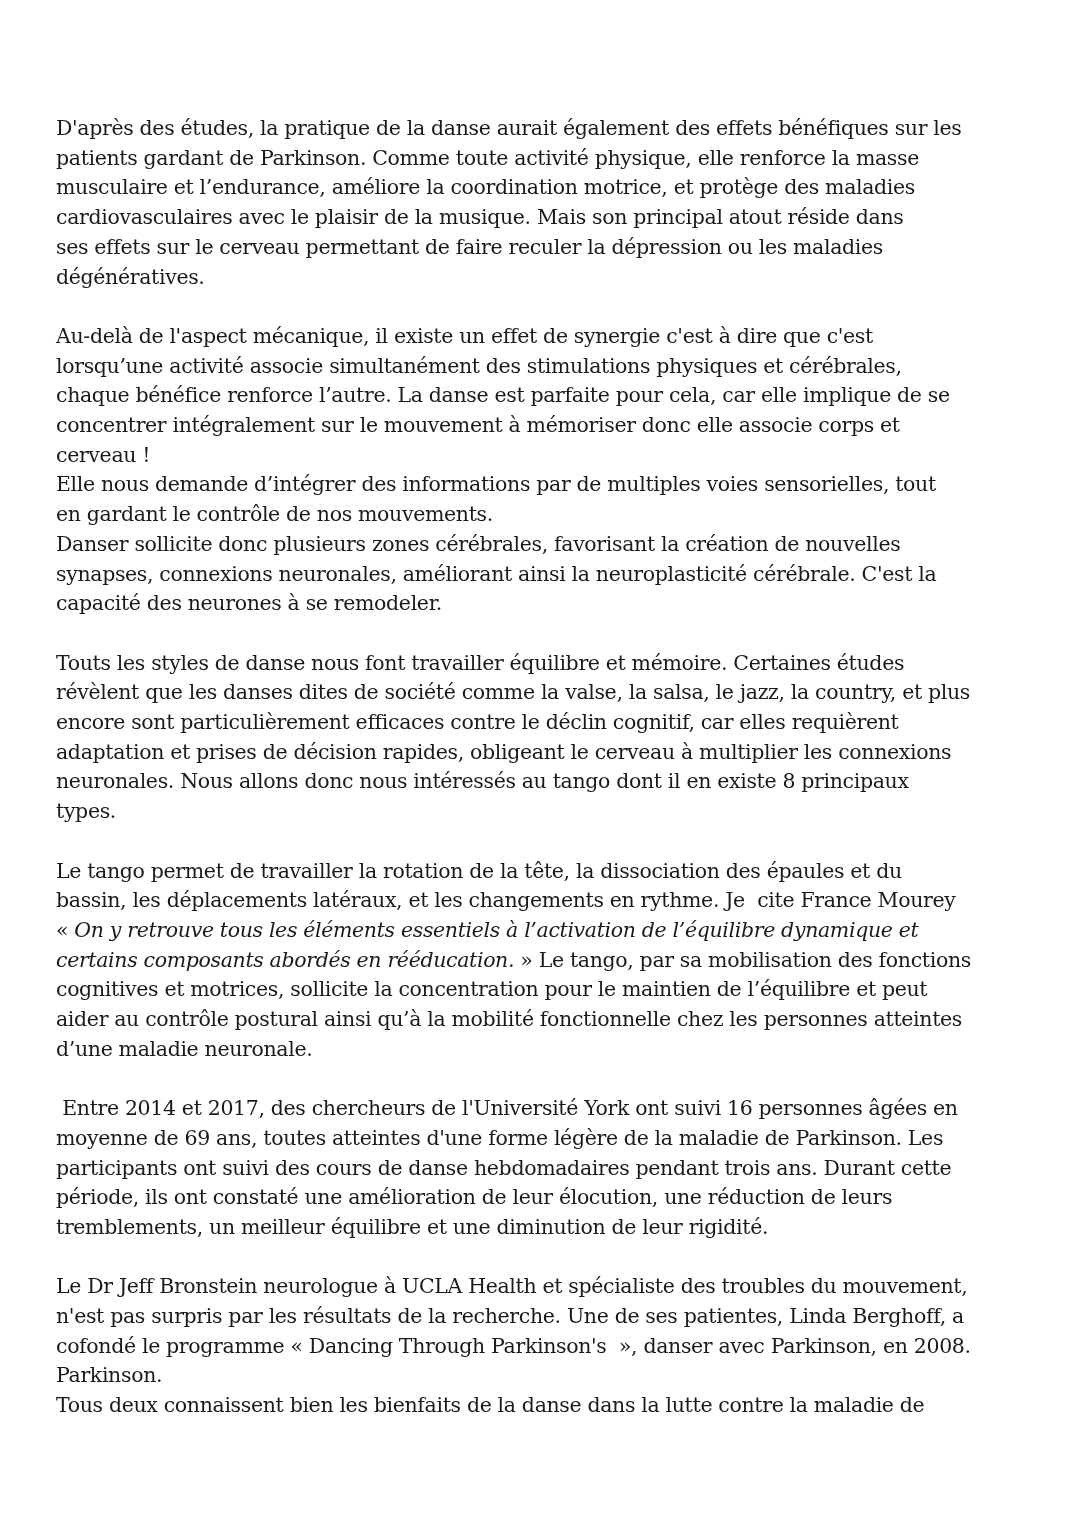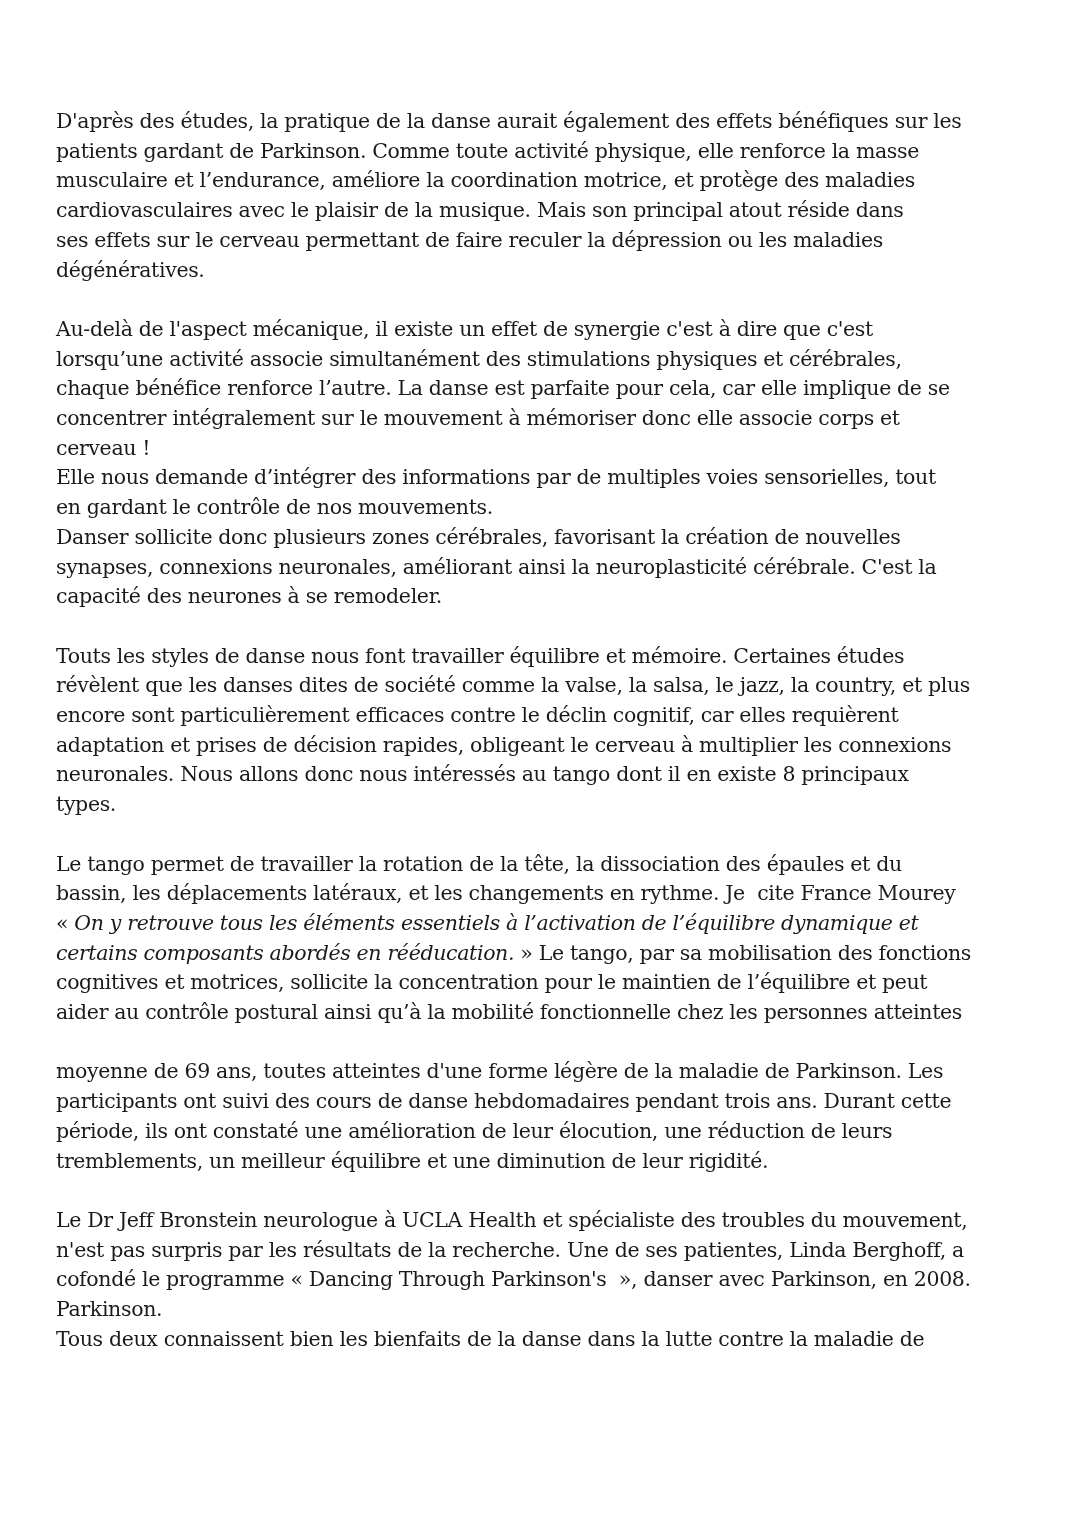--- a/index.html
+++ b/index.html
@@ -9,21 +9,21 @@
     }
     body {
       width: 1080px;
       height: 1528px;
       position: relative;
       overflow: hidden;
     }
     .page {
       position: absolute;
       left: 56px;
-      top: 107px;
+      top: 114px;
       width: 1000px;
       font-family: "DejaVu Serif", serif;
       font-size: 20.5px;
       line-height: 29.7px;
       color: #1a1a1a;
       letter-spacing: -0.35px;
     }
     .para {
       margin: 0;
       padding: 0;
@@ -78,24 +78,26 @@
   </div>
   <div class="gap"></div>
 
   <div class="para">
     <span class="line">Le tango permet de travailler la rotation de la tête, la dissociation des épaules et du</span>
     <span class="line">bassin, les déplacements latéraux, et les changements en rythme. Je  cite France Mourey</span>
     <span class="line"><span>« </span><em>On y retrouve tous les éléments essentiels à l’activation de l’équilibre dynamique et</em></span>
     <span class="line"><em>certains composants abordés en rééducation.</em><span> » Le tango, par sa mobilisation des fonctions</span></span>
     <span class="line">cognitives et motrices, sollicite la concentration pour le maintien de l’équilibre et peut</span>
     <span class="line">aider au contrôle postural ainsi qu’à la mobilité fonctionnelle chez les personnes atteintes</span>
+    <span class="line">d’une maladie neuronale.</span>
   </div>
   <div class="gap"></div>
 
   <div class="para">
+    <span class="line"> Entre 2014 et 2017, des chercheurs de l'Université York ont suivi 16 personnes âgées en</span>
     <span class="line">moyenne de 69 ans, toutes atteintes d'une forme légère de la maladie de Parkinson. Les</span>
     <span class="line">participants ont suivi des cours de danse hebdomadaires pendant trois ans. Durant cette</span>
     <span class="line">période, ils ont constaté une amélioration de leur élocution, une réduction de leurs</span>
     <span class="line">tremblements, un meilleur équilibre et une diminution de leur rigidité.</span>
   </div>
   <div class="gap"></div>
 
   <div class="para">
     <span class="line">Le Dr Jeff Bronstein neurologue à UCLA Health et spécialiste des troubles du mouvement,</span>
     <span class="line">n'est pas surpris par les résultats de la recherche. Une de ses patientes, Linda Berghoff, a</span>

